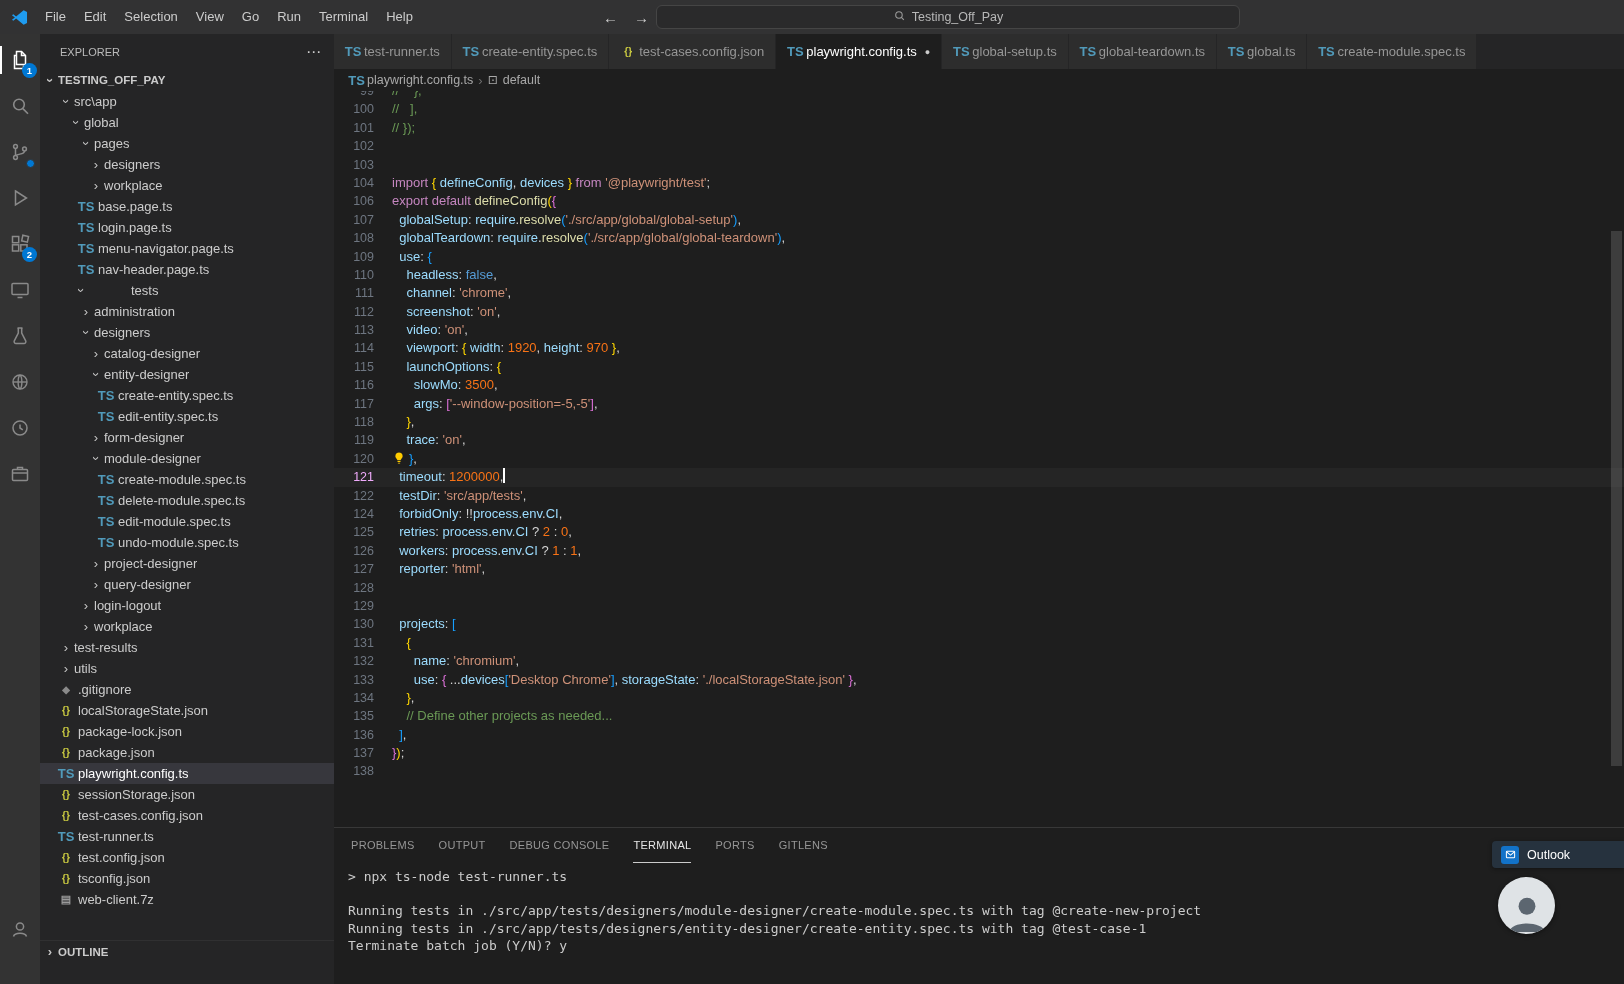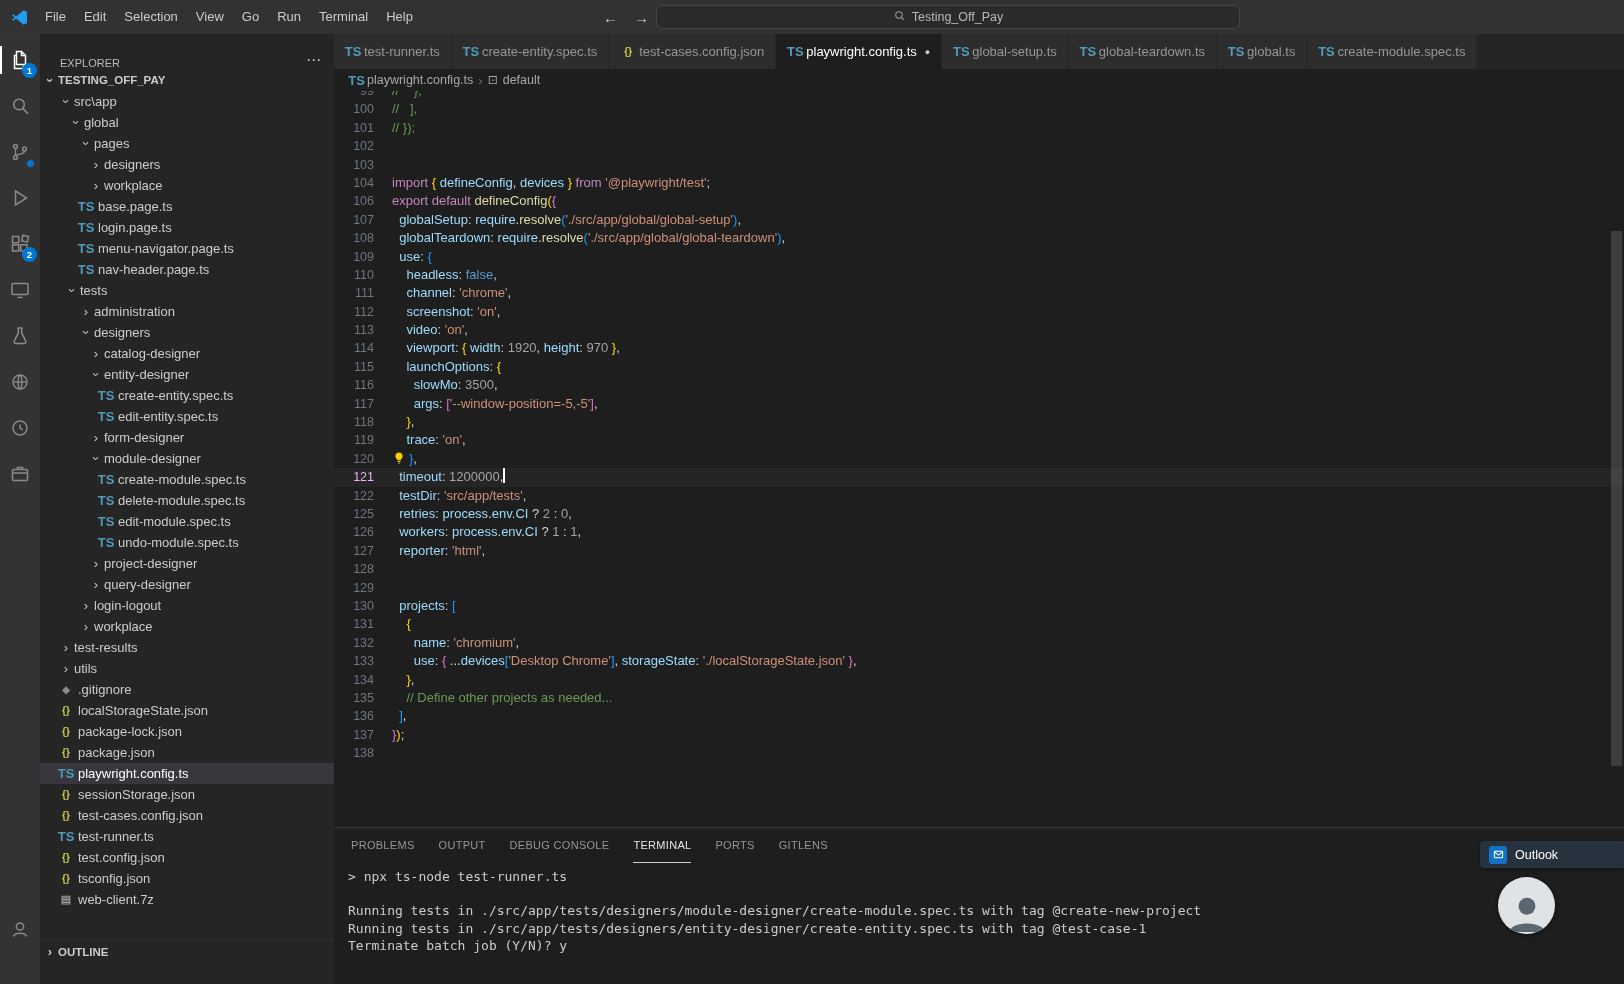--- a/index.html
+++ b/index.html
@@ -20,21 +20,21 @@
 .ab-item svg{width:24px;height:24px}
 .ab-item.active{color:#ffffff}
 .ab-item.active::before{content:"";position:absolute;left:0;top:9px;bottom:9px;width:2px;background:#ffffff}
 .ab-badge{position:absolute;right:3px;bottom:5px;min-width:15px;height:15px;padding:0 3px;border-radius:8px;background:#0078d4;color:#fff;font-size:9.5px;display:flex;align-items:center;justify-content:center;font-weight:bold}
 .ab-dot{position:absolute;right:5px;bottom:7px;width:9px;height:9px;border-radius:50%;background:#0078d4;border:1px solid #333}
 .ab-spacer{flex:1}
 .ab-item.bottom{margin-bottom:4px}
 .ab-bottom-pad{height:28px}
 
 .sidebar{width:294px;background:#252526;display:flex;flex-direction:column;flex-shrink:0;font-size:13px;overflow:hidden}
-.sidebar-header{height:35px;display:flex;align-items:flex-end;justify-content:space-between;padding:0 12px 0 20px;font-size:11px;color:#bbbbbb;flex-shrink:0}
+.sidebar-header{height:35px;display:flex;align-items:center;justify-content:space-between;padding:0 12px 0 20px;font-size:11px;color:#bbbbbb;flex-shrink:0}
 .more{font-size:15px;color:#cccccc;cursor:pointer;letter-spacing:1px}
 .section-header{height:22px;display:flex;align-items:center;font-weight:bold;font-size:11.5px;color:#cccccc;cursor:pointer;padding-left:2px;flex-shrink:0}
 .tree{flex-shrink:0}
 .trow{height:21px;display:flex;align-items:center;cursor:pointer;white-space:nowrap}
 .trow.selected{background:#37373d;color:#ffffff}
 .chev{width:16px;flex-shrink:0;display:flex;align-items:center;justify-content:center;font-size:13px;color:#c5c5c5}
 .chev.open{transform:rotate(90deg)}
 .ficon{width:16px;flex-shrink:0;display:flex;align-items:center;justify-content:center;font-weight:bold;margin-right:4px;font-family:"Liberation Sans",sans-serif}
 .ficon.ts{color:#519aba;font-size:13px}
 .ficon.json{color:#cbcb41;font-size:10px}
@@ -55,32 +55,32 @@
 .bc-sep{color:#6f6f6f;margin:0 2px;font-size:13px}
 .bc-sym{color:#a9a9a9;font-size:12px;margin-right:2px}
 
 .code-area{flex:1;position:relative;overflow:hidden;font-family:Liberation Sans, sans-serif;font-size:13px;cursor:text}
 #codelines{margin-top:-9px}
 .line{display:flex;height:18.4px;line-height:18.4px;white-space:pre}
 .line.cur{background:rgba(255,255,255,0.035)}
 .ln{width:40px;text-align:right;color:#6e7681;flex-shrink:0;font-size:12.5px}
 .line.cur .ln{color:#f0abfc}
 .codetok{margin-left:18px}
-.t-c{color:#6a9955}.t-k{color:#c586c0}.t-k2{color:#569cd6}.t-s{color:#ce9178}.t-n{color:#a3a3a3}.t-v{color:#9cdcfe}.t-f{color:#dcdcaa}.t-p{color:#d4d4d4}.t-b1{color:#ffd700}.t-b2{color:#da70d6}.t-b3{color:#179fff}
+.t-c{color:#6a9955}.t-k{color:#c586c0}.t-k2{color:#569cd6}.t-s{color:#ce9178}.t-n{color:#f97316}.t-v{color:#9cdcfe}.t-f{color:#dcdcaa}.t-p{color:#d4d4d4}.t-b1{color:#ffd700}.t-b2{color:#da70d6}.t-b3{color:#179fff}
 .cursor{display:inline-block;width:1.5px;height:15px;background:#ffffff;vertical-align:-2px}
 .bulb{display:inline-block;width:14px;height:14px;margin-right:3px;vertical-align:-2px}
 .scrollbar-thumb{position:absolute;right:2px;top:140px;width:11px;height:535px;background:rgba(121,121,121,0.35);cursor:pointer}
 
 .panel{height:157px;flex-shrink:0;border-top:1px solid #383838;display:flex;flex-direction:column;background:#1e1e1e}
 .panel-tabs{height:35px;display:flex;align-items:center;padding-left:17px;flex-shrink:0}
 .ptab{font-size:11px;letter-spacing:0.3px;color:#969696;margin-right:24px;height:100%;display:flex;align-items:center;border-bottom:1px solid transparent;cursor:pointer}
 .ptab.active{color:#e7e7e7;border-bottom-color:#cccccc}
 .terminal{flex:1;padding:5px 0 0 14px;font-family:"DejaVu Sans Mono","Liberation Mono",monospace;font-size:13px;line-height:17.2px;color:#cccccc;white-space:pre;overflow:hidden}
 
-.toast{position:absolute;right:0;top:841px;height:27px;width:144px;background:#26323e;border-radius:4px 0 0 4px;display:flex;align-items:center;gap:8px;padding-left:9px;box-shadow:0 1px 4px rgba(0,0,0,.4);cursor:pointer}
+.toast{position:absolute;right:0;top:841px;height:27px;width:132px;background:#26323e;border-radius:4px 0 0 4px;display:flex;align-items:center;gap:8px;padding-left:9px;box-shadow:0 1px 4px rgba(0,0,0,.4);cursor:pointer}
 .toast-icon{width:18px;height:18px;border-radius:3px;background:#1272c8;display:flex;align-items:center;justify-content:center;flex-shrink:0}
 .toast-label{font-size:12.5px;color:#ffffff}
 .avatar{position:absolute;left:1498px;top:877px;width:57px;height:57px;border-radius:50%;background:#dfe3e6;display:flex;align-items:flex-end;justify-content:center;overflow:hidden;box-shadow:0 1px 5px rgba(0,0,0,.45);cursor:pointer}
 </style>
 </head>
 <body>
 
 <div class="window">
 
   <div class="titlebar">
@@ -260,21 +260,21 @@
             <span class="tlabel">login.page.ts</span>
           </div>
           <div class="trow" style="padding-left: 38px;">
             <span class="ficon ts">TS</span>
             <span class="tlabel">menu-navigator.page.ts</span>
           </div>
           <div class="trow" style="padding-left: 38px;">
             <span class="ficon ts">TS</span>
             <span class="tlabel">nav-header.page.ts</span>
           </div>
-          <div class="trow" style="padding-left: 24px;">
+          <div class="trow" style="padding-left: 33px; gap: 42px;">
             <span class="chev open">›</span>
             <span class="tlabel">tests</span>
           </div>
           <div class="trow" style="padding-left: 38px;">
             <span class="chev">›</span>
             <span class="tlabel">administration</span>
           </div>
           <div class="trow" style="padding-left: 38px;">
             <span class="chev open">›</span>
             <span class="tlabel">designers</span>
@@ -459,20 +459,21 @@
             <div class="line"><span class="ln">117</span><span class="codetok"><span class="t-p">      </span><span class="t-v">args</span><span class="t-p">: </span><span class="t-b2">[</span><span class="t-s">'--window-position=-5,-5'</span><span class="t-b2">]</span><span class="t-p">,</span></span></div>
             <div class="line"><span class="ln">118</span><span class="codetok"><span class="t-p">    </span><span class="t-b1">}</span><span class="t-p">,</span></span></div>
             <div class="line"><span class="ln">119</span><span class="codetok"><span class="t-p">    </span><span class="t-v">trace</span><span class="t-p">: </span><span class="t-s">'on'</span><span class="t-p">,</span></span></div>
             <div class="line"><span class="ln">120</span><span class="codetok"><span class="bulb"><svg viewBox="0 0 16 16" width="14" height="14">
                     <path d="M8 1.6a4.2 4.2 0 0 1 2.6 7.5c-.5.4-.8 1-.8 1.6H6.2c0-.6-.3-1.2-.8-1.6A4.2 4.2 0 0 1 8 1.6z" fill="#ffcc00"></path>
                     <rect x="6.2" y="11.5" width="3.6" height="1.2" rx=".4" fill="#ffcc00"></rect>
                     <rect x="6.7" y="13.3" width="2.6" height="1.1" rx=".4" fill="#ffcc00"></rect>
                   </svg></span><span class="t-b3">}</span><span class="t-p">,</span></span></div>
             <div class="line cur"><span class="ln">121</span><span class="codetok"><span class="t-p">  </span><span class="t-v">timeout</span><span class="t-p">: </span><span class="t-n">1200000</span><span class="t-p">,</span><span class="cursor"></span></span></div>
             <div class="line"><span class="ln">122</span><span class="codetok"><span class="t-p">  </span><span class="t-v">testDir</span><span class="t-p">: </span><span class="t-s">'src/app/tests'</span><span class="t-p">,</span></span></div>
+            <div class="line"><span class="ln">124</span><span class="codetok"><span class="t-p">  </span><span class="t-v">forbidOnly</span><span class="t-p">: !!</span><span class="t-v">process</span><span class="t-p">.</span><span class="t-v">env</span><span class="t-p">.</span><span class="t-v">CI</span><span class="t-p">,</span></span></div>
             <div class="line"><span class="ln">125</span><span class="codetok"><span class="t-p">  </span><span class="t-v">retries</span><span class="t-p">: </span><span class="t-v">process</span><span class="t-p">.</span><span class="t-v">env</span><span class="t-p">.</span><span class="t-v">CI</span><span class="t-p"> ? </span><span class="t-n">2</span><span class="t-p"> : </span><span class="t-n">0</span><span class="t-p">,</span></span></div>
             <div class="line"><span class="ln">126</span><span class="codetok"><span class="t-p">  </span><span class="t-v">workers</span><span class="t-p">: </span><span class="t-v">process</span><span class="t-p">.</span><span class="t-v">env</span><span class="t-p">.</span><span class="t-v">CI</span><span class="t-p"> ? </span><span class="t-n">1</span><span class="t-p"> : </span><span class="t-n">1</span><span class="t-p">,</span></span></div>
             <div class="line"><span class="ln">127</span><span class="codetok"><span class="t-p">  </span><span class="t-v">reporter</span><span class="t-p">: </span><span class="t-s">'html'</span><span class="t-p">,</span></span></div>
             <div class="line"><span class="ln">128</span><span class="codetok"></span></div>
             <div class="line"><span class="ln">129</span><span class="codetok"></span></div>
             <div class="line"><span class="ln">130</span><span class="codetok"><span class="t-p">  </span><span class="t-v">projects</span><span class="t-p">: </span><span class="t-b3">[</span></span></div>
             <div class="line"><span class="ln">131</span><span class="codetok"><span class="t-p">    </span><span class="t-b1">{</span></span></div>
             <div class="line"><span class="ln">132</span><span class="codetok"><span class="t-p">      </span><span class="t-v">name</span><span class="t-p">: </span><span class="t-s">'chromium'</span><span class="t-p">,</span></span></div>
             <div class="line"><span class="ln">133</span><span class="codetok"><span class="t-p">      </span><span class="t-v">use</span><span class="t-p">: </span><span class="t-b2">{</span><span class="t-p"> ...</span><span class="t-v">devices</span><span class="t-b3">[</span><span class="t-s">'Desktop Chrome'</span><span class="t-b3">]</span><span class="t-p">, </span><span class="t-v">storageState</span><span class="t-p">: </span><span class="t-s">'./localStorageState.json'</span><span class="t-p"> </span><span class="t-b2">}</span><span class="t-p">,</span></span></div>
             <div class="line"><span class="ln">134</span><span class="codetok"><span class="t-p">    </span><span class="t-b1">}</span><span class="t-p">,</span></span></div>

